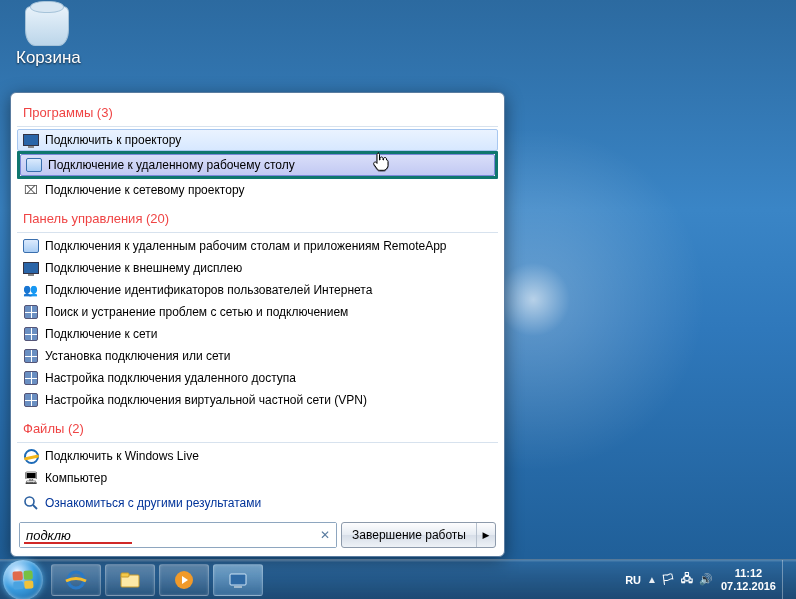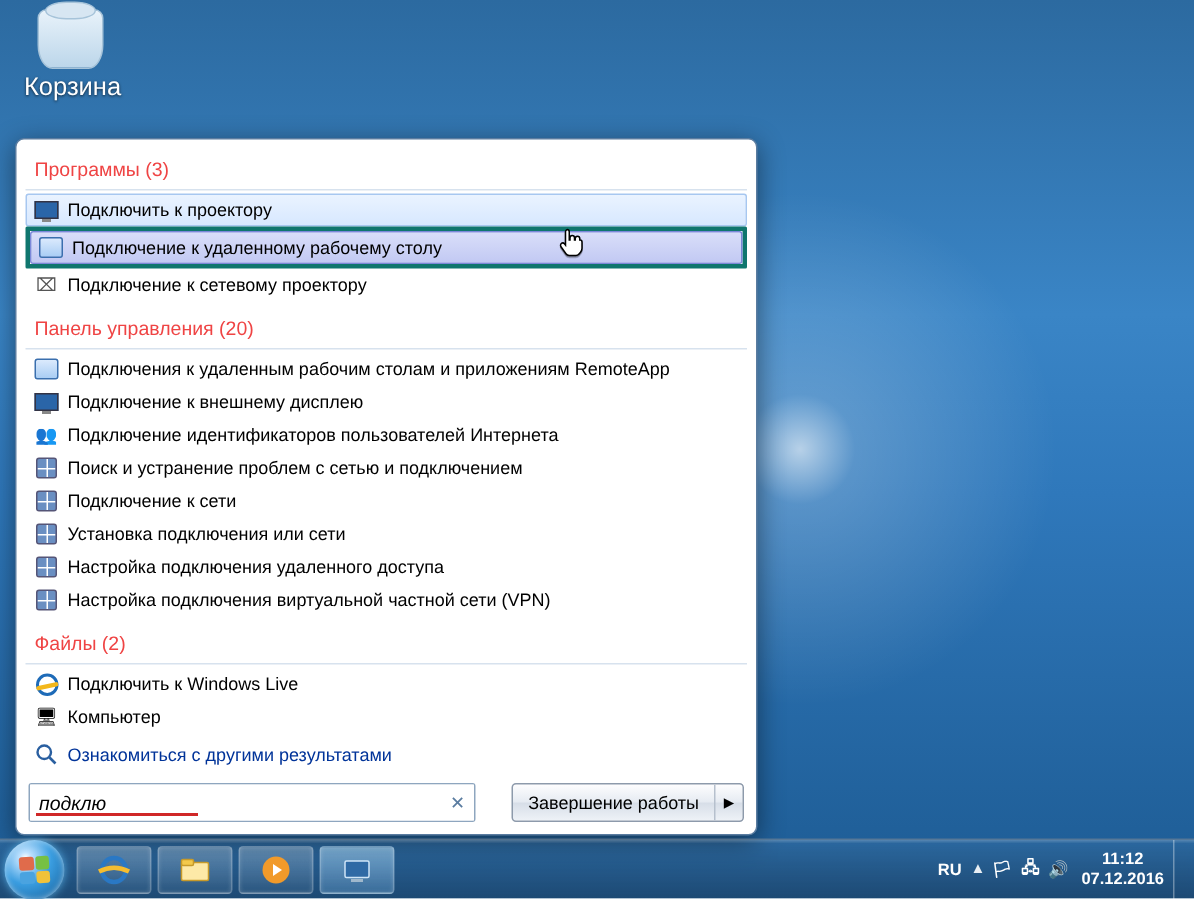--- a/index.html
+++ b/index.html
@@ -115,21 +115,21 @@
   .highlight-box {
     border:3px solid #0f766e; padding:0; border-radius:1px;
   }
   .see-more {
     display:flex; align-items:center; gap:6px; padding:6px 6px 10px 6px;
     color:#003399; font-size:12px;
   }
   .see-more .mag { width:16px; height:16px; }
 
   .bottom-bar {
-    display:flex; align-items:center; gap:24px; padding:6px 4px 4px 4px;
+    display:flex; align-items:center; gap:4px; padding:6px 4px 4px 4px;
   }
   .search-box {
     flex:1; position:relative;
     border:1px solid #8ea6bf; height:26px; border-radius:2px;
     display:flex; align-items:center; background:#fff;
     box-shadow: inset 0 1px 2px rgba(0,0,0,0.15);
   }
   .search-box input {
     border:none; outline:none; flex:1; height:100%; padding:0 24px 0 6px;
     font: italic 13px "Segoe UI", Tahoma, sans-serif; color:#000;

